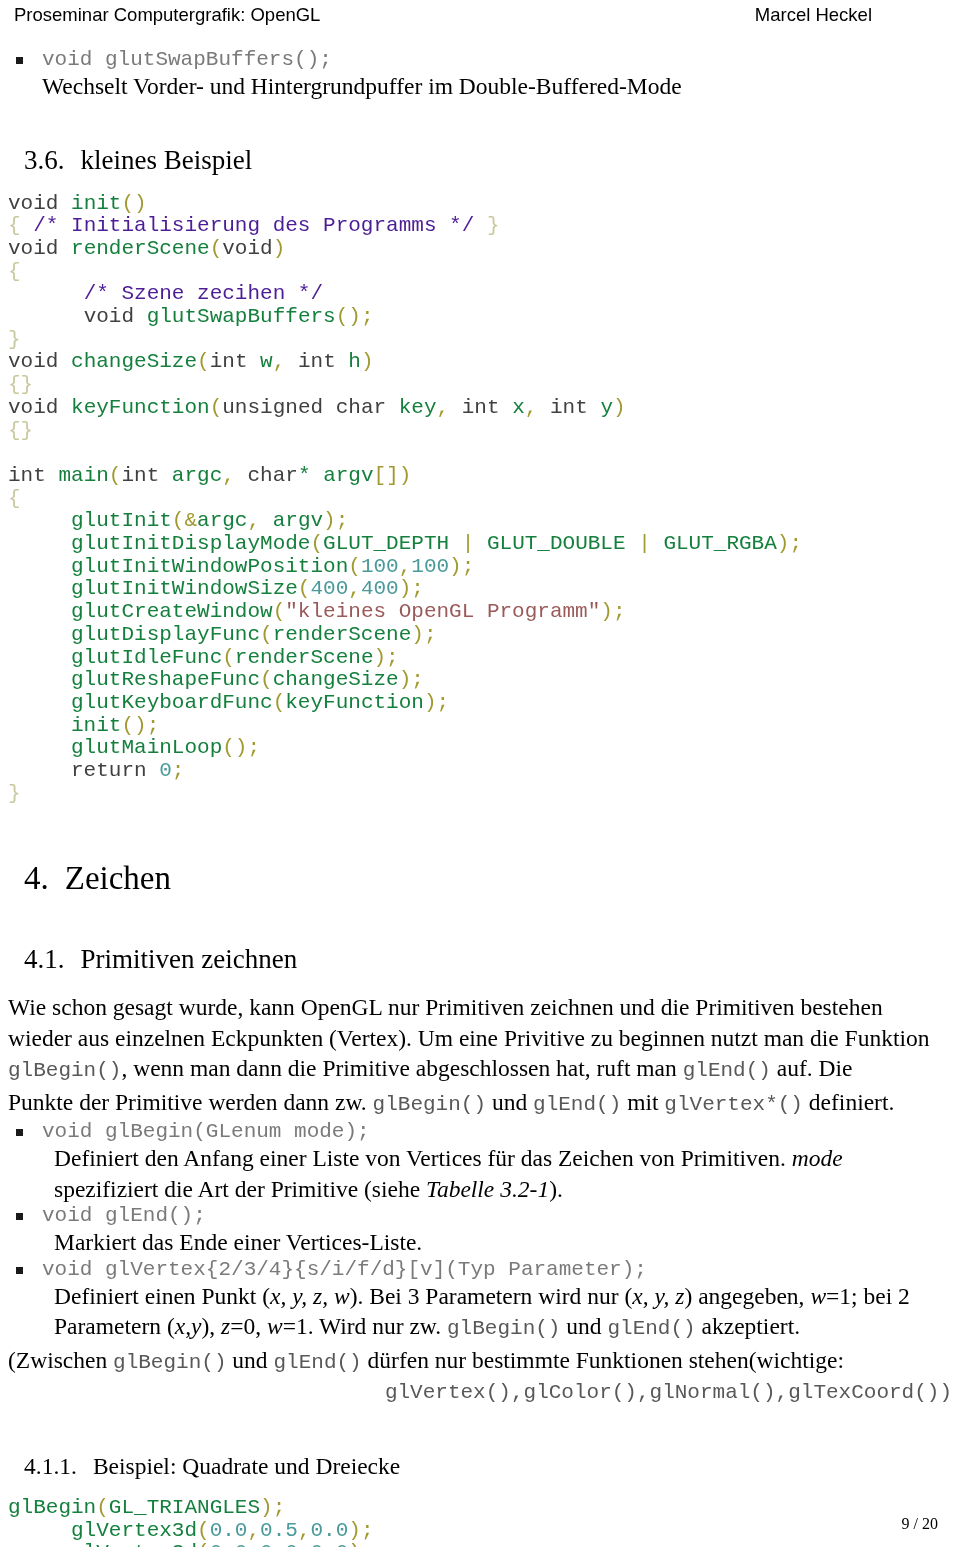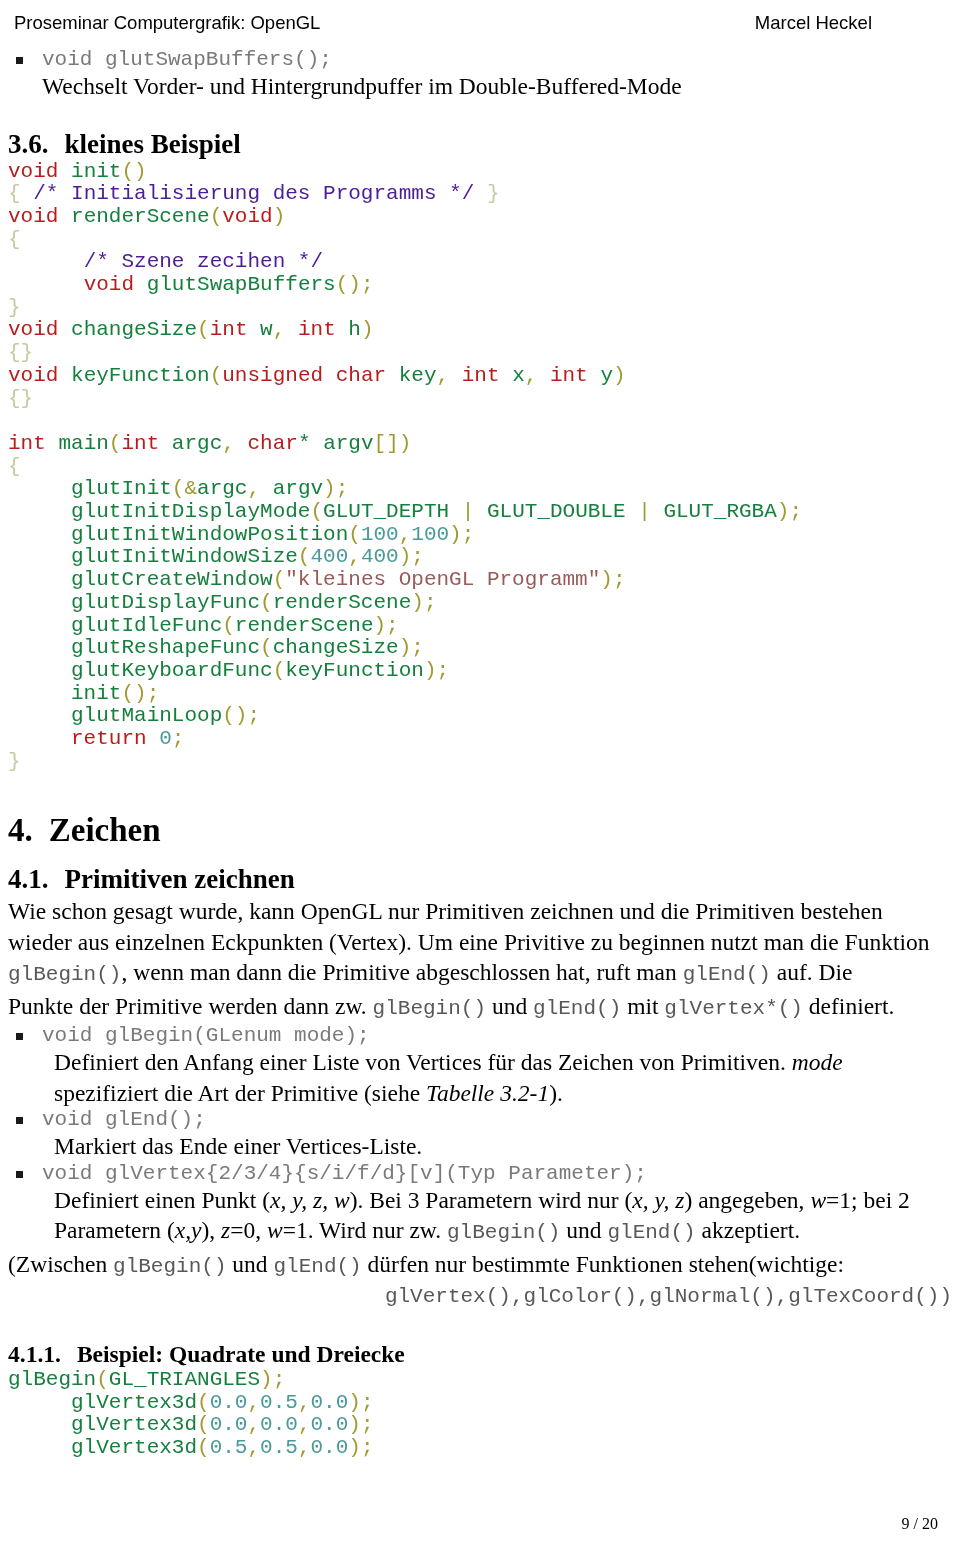--- a/index.html
+++ b/index.html
@@ -23,21 +23,20 @@
     top: 4px;
     left: 14px;
     right: 14px;
     height: 26px;
     font-family: "Liberation Sans", "DejaVu Sans", sans-serif;
     font-size: 18.5px;
     color: #000;
     display: flex;
     justify-content: space-between;
     align-items: flex-start;
-    margin-top: 8px;
   }
   .pg-header .hdr-right { margin-right: 74px; }
 
   
   .content {
     position: absolute;
     top: 48px;
     left: 8px;
     width: 944px;
   }
@@ -59,39 +58,39 @@
   }
   .codeblock {
     font-family: "Liberation Mono", "DejaVu Sans Mono", monospace;
     font-size: 21px;
     line-height: 22.7px;
     white-space: pre;
     color: #3c3c3c;
   }
 
   
-  .kw   { color: #b91c1c; }
+  .kw   { color: #404040; }
   .id   { color: #15803d; }
   .pun  { color: #a09a30; }
   .num  { color: #4a9a9a; }
   .str  { color: #9a5a5a; }
   .cmt  { color: #4c1d95; }
   .brc  { color: #c9c9a0; }
   .plain{ color: #3c3c3c; }
 
   
   .sig { color: #7a7a7a; }
   .sig-dark { color: #585858; text-align: right; }
 
   
   h1.sec, h2.sec, h3.sec {
     font-family: "Liberation Serif", "DejaVu Serif", serif;
-    font-weight: bold;
-    color: #000;
-    margin: 0;
+    font-weight: normal;
+    color: #000;
+    margin: 16px;
     padding: 0;
   }
   h1.sec { font-size: 33px; line-height: 38px; }
   h2.sec { font-size: 27px; line-height: 33px; }
   h3.sec { font-size: 23.5px; line-height: 30px; }
   .sec .num-part { display: inline-block; }
   .sec .gap { display: inline-block; width: 16px; }
 
   
   .bullet-item {

